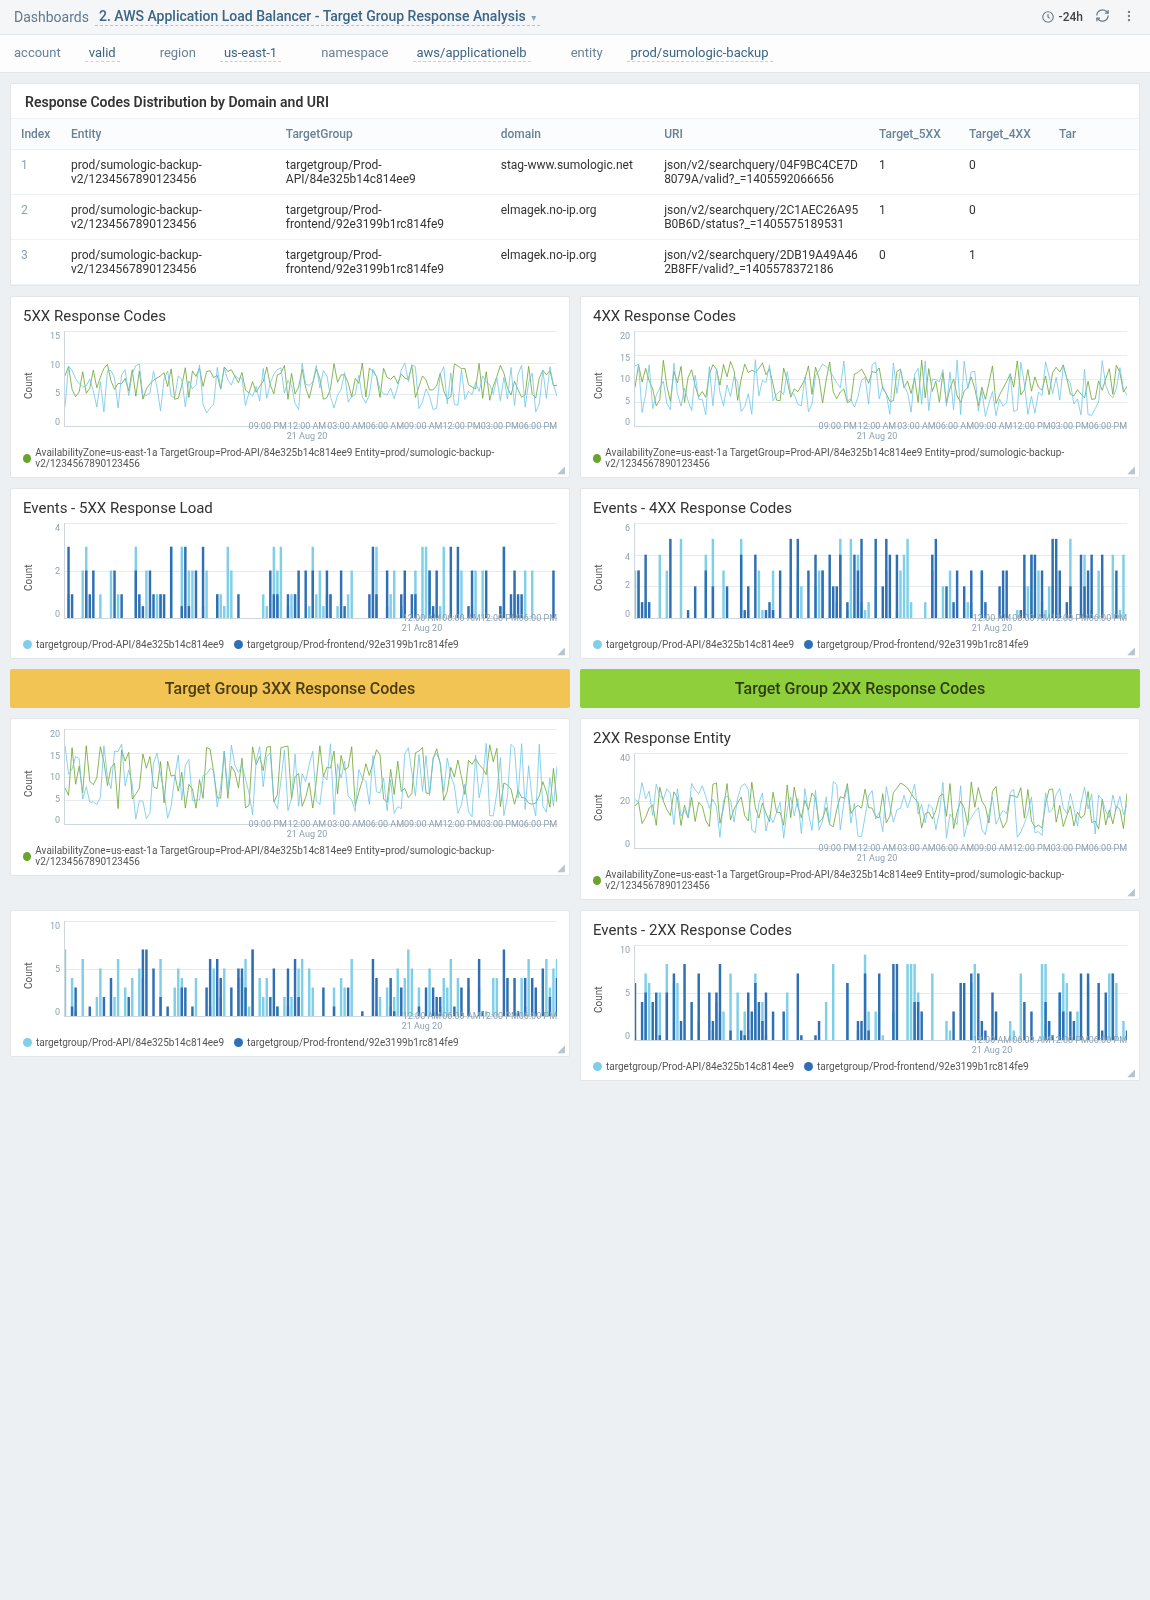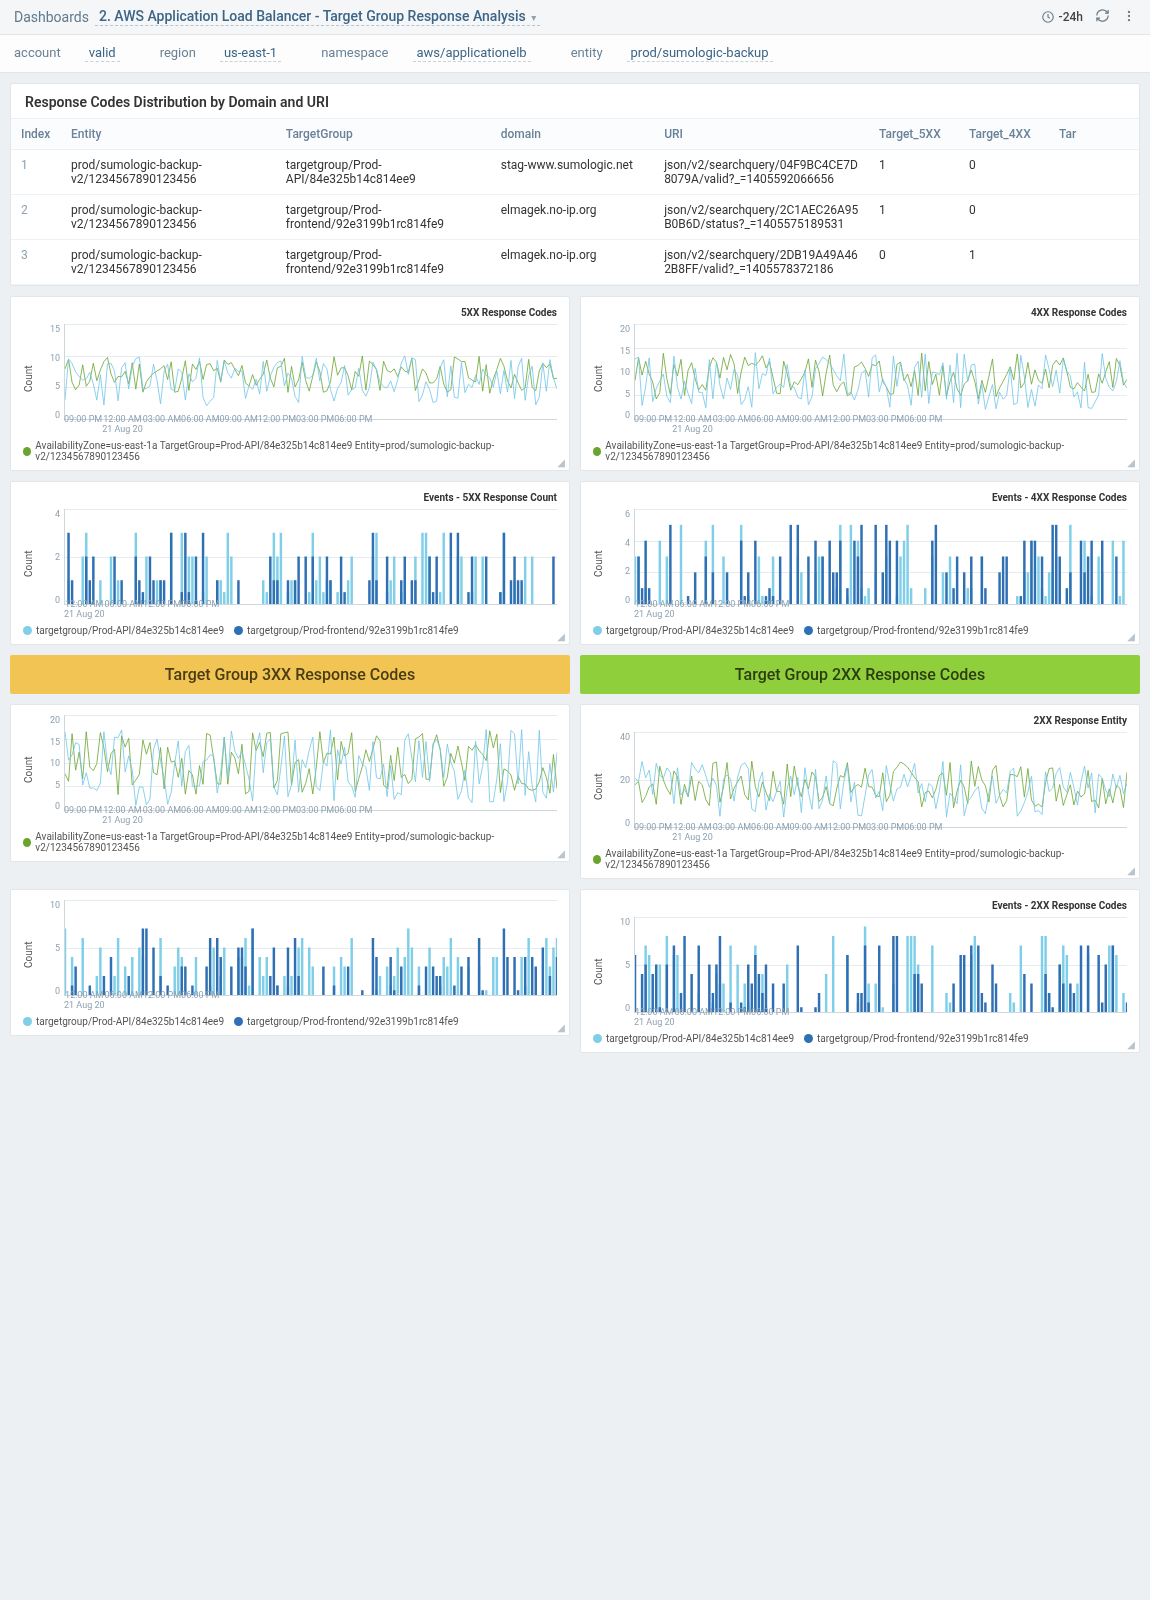--- a/index.html
+++ b/index.html
@@ -50,30 +50,30 @@
   .section-banner {
     text-align:center; padding: 10px 8px; font-size:16px; font-weight:500;
     color:#3a3a3a; border-radius:2px;
   }
   .b-red    { background:#e9694a; color:#3c1d14; }
   .b-orange { background:#f0a05a; color:#4a3214; }
   .b-yellow { background:#f1c453; color:#4a3d14; }
   .b-green  { background:#8fcf3c; color:#2c3e0f; }
 
   .chart-panel { padding: 10px 12px 8px; display:flex; flex-direction:column; gap:6px; position:relative; }
-  .chart-panel .ct { font-size:10px; font-weight:700;text-align:right; }
+  .chart-panel .ct { font-size:15px; font-weight:400; }
 
   .chart-box { display:flex; gap:4px; }
   .ylabel { writing-mode: vertical-rl; transform: rotate(180deg); font-size:10px; color:#555; text-align:center; }
   .plot { position:relative; flex:1; }
   .plot .axis-y { position:absolute; left:0; top:0; bottom:14px; width:24px; display:flex; flex-direction:column; justify-content:space-between; font-size:9px; color:#8ea1b0; text-align:right; padding-right:2px; }
   .plot .area { position:absolute; left:26px; right:0; top:0; bottom:14px; border-left:1px solid #cdd7de; border-bottom:1px solid #cdd7de; overflow:hidden; }
   .plot .area .grid { position:absolute; left:0; right:0; border-top:1px solid rgba(205,215,222,.5); }
   .plot svg.series { position:absolute; inset:0; width:100%; height:100%; }
-  .plot .xticks { position:absolute; left:26px; right:0; bottom:0; display:flex; justify-content:flex-start; font-size:9px; color:#8ea1b0; }
+  .plot .xticks { position:absolute; left:26px; right:0; bottom:0; display:flex; justify-content:flex-end; font-size:9px; color:#8ea1b0; }
   .plot .xticks span { white-space:nowrap; }
 
   .legend { font-size:10px; color:#555; display:flex; flex-wrap:wrap; gap:10px; }
   .legend .li { display:flex; align-items:center; gap:4px; }
   .legend .sw { width:9px; height:9px; border-radius:50%; display:inline-block; }
 
   .resize-hint { position:absolute; right:4px; bottom:2px; font-size:10px; color:#b9c4cc; }
 </style>
 </head>
 <body>
@@ -268,21 +268,21 @@
             </div>
           </div>
           <div class="resize-hint">◢</div>
         </div>
     </div>
   </div>
 
   <div class="row2">
     <div class="col">
         <div class="panel chart-panel">
-          <div class="ct">Events - 5XX Response Count</div>
+          <div class="ct">Events - 5XX Response Load</div>
           <div class="chart-box" style="height: 110px;">
             <div class="ylabel">Count</div>
             <div class="plot">
               <div class="axis-y">
                 <span>4</span>
                 <span>2</span>
                 <span>0</span>
               </div>
               <div class="area">
                 <div class="grid" style="top: 50%;"></div>

